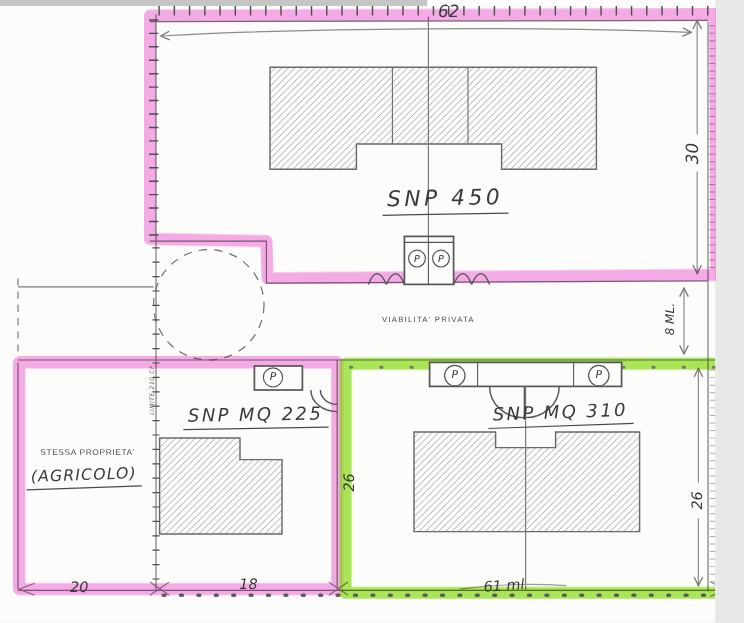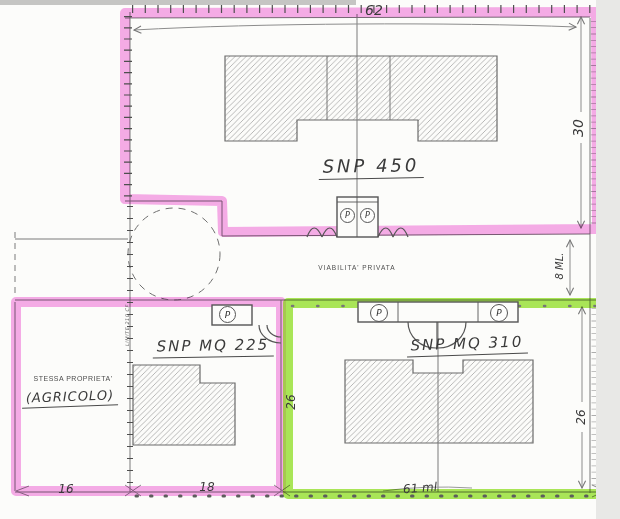--- a/index.html
+++ b/index.html
@@ -130,21 +130,21 @@
   <div class="lbl rot hand" style="left:127px;top:325px;font-size:5px;letter-spacing:0.5px;color:#666;">LIMITE 210 CF</div>
 
   <div class="lbl hand u" style="left:213px;top:347px;font-size:15px;letter-spacing:2px;transform:translate(-50%,-50%) rotate(-1deg);">SNP MQ 225</div>
 
   <div class="lbl hand u" style="left:467px;top:345px;font-size:15px;letter-spacing:2px;transform:translate(-50%,-50%) rotate(-2deg);">SNP MQ 310</div>
 
   <div class="lbl rot hand" style="left:291px;top:402px;font-size:12px;">26</div>
 
   <div class="lbl rot hand" style="left:581px;top:417px;font-size:12px;">26</div>
 
-  <div class="lbl hand" style="left:66px;top:489px;font-size:12px;">16</div>
+  <div class="lbl hand" style="left:66px;top:489px;font-size:12px;">20</div>
 
   <div class="lbl hand" style="left:207px;top:487px;font-size:12px;">18</div>
 
   <div class="lbl hand" style="left:420px;top:488px;font-size:12px;transform:translate(-50%,-50%) rotate(-4deg);">61 ml</div>
 
   <div class="pcircle" style="left:340px;top:208px;width:13px;height:13px;font-size:8px;">P</div>
   <div class="pcircle" style="left:360px;top:208px;width:13px;height:13px;font-size:8px;">P</div>
   <div class="pcircle" style="left:219px;top:306px;width:15px;height:15px;font-size:9px;">P</div>
   <div class="pcircle" style="left:370px;top:304px;width:16px;height:16px;font-size:9px;">P</div>
   <div class="pcircle" style="left:490px;top:304px;width:16px;height:16px;font-size:9px;">P</div>

